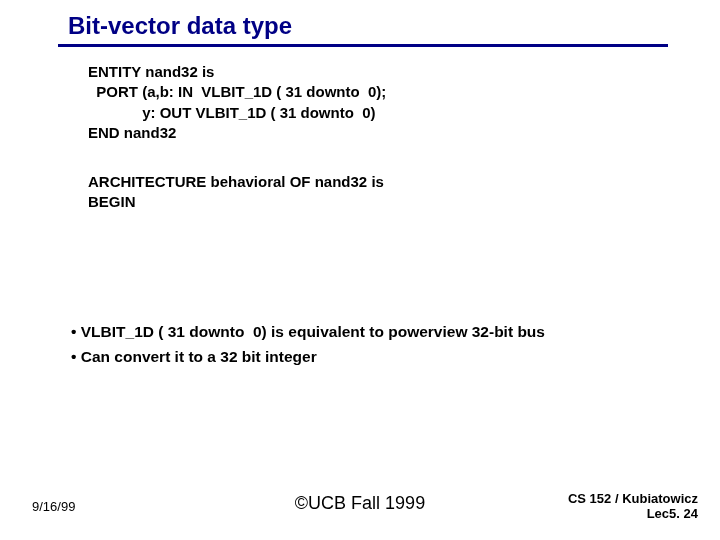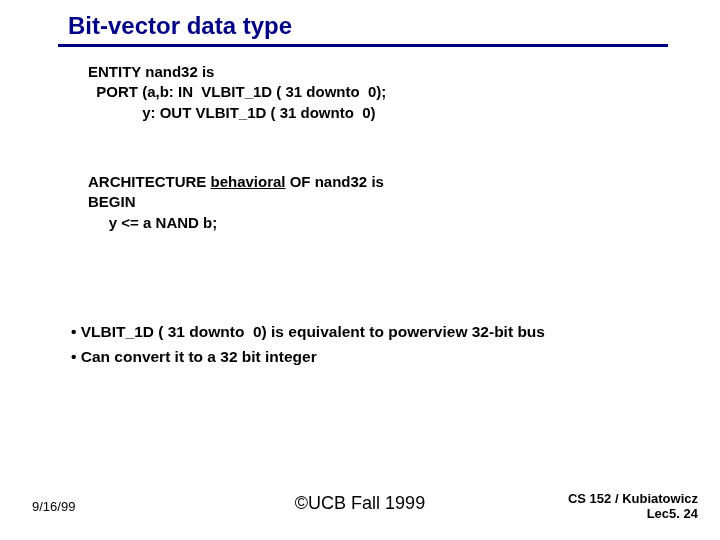--- a/index.html
+++ b/index.html
@@ -46,21 +46,21 @@
   .codeblock div { white-space: pre; }
   .codeblock2 {
     position: absolute;
     left: 88px;
     top: 172px;
     font-size: 15px;
     font-weight: bold;
     line-height: 1.35;
   }
   .codeblock2 div { white-space: pre; }
-  .archline .ul { text-decoration: underline; }
+  .archline .ul { }
   .bullets {
     position: absolute;
     left: 38px;
     top: 320px;
     font-size: 15.5px;
     font-weight: bold;
     line-height: 1.6;
   }
   .bullets .row { white-space: pre; margin-left: 33px; }
   .footer-left {
@@ -92,26 +92,26 @@
 
 <div class="slide">
 
   <div class="title">Bit-vector data type</div>
   <div class="title-rule"></div>
 
   <div class="codeblock">
     <div>ENTITY nand32 is</div>
     <div>  PORT (a,b: IN  VLBIT_1D ( 31 downto  0);</div>
     <div>             y: OUT VLBIT_1D ( 31 downto  0)</div>
+    <div>END nand32</div>
   </div>
 
   <div class="codeblock2">
     <div class="archline"><span>ARCHITECTURE </span><span class="ul">behavioral</span><span> OF nand32 is</span></div>
     <div>BEGIN</div>
-    <div>     y &lt;= a NAND b;</div>
   </div>
 
   <div class="bullets">
     <div class="row">• VLBIT_1D ( 31 downto  0) is equivalent to powerview 32-bit bus</div>
     <div class="row">• Can convert it to a 32 bit integer</div>
   </div>
 
   <div class="footer-left">9/16/99</div>
   <div class="footer-center">©UCB Fall 1999</div>
   <div class="footer-right">

